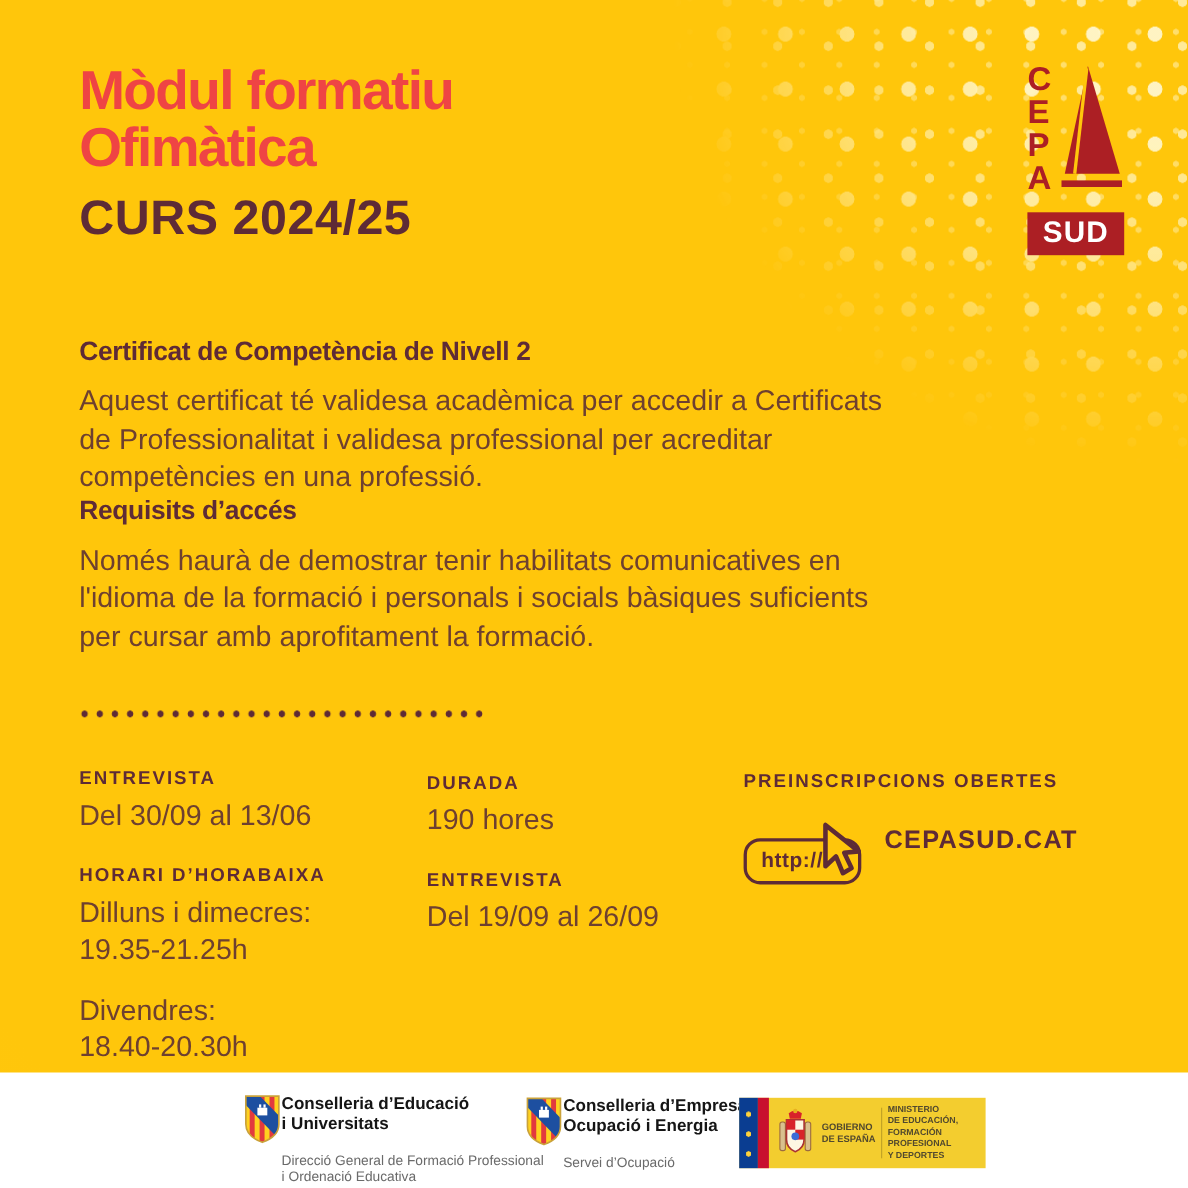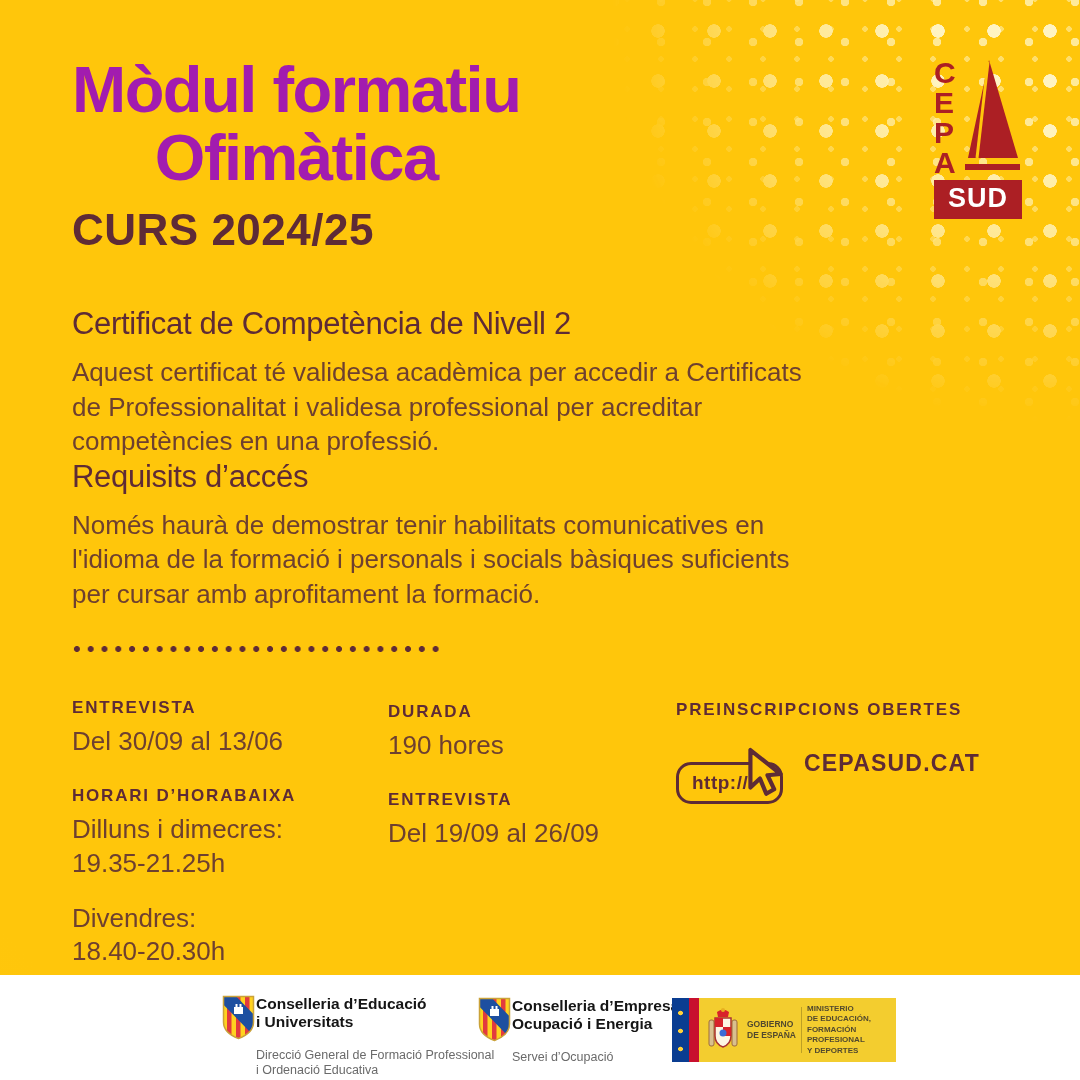--- a/index.html
+++ b/index.html
@@ -18,36 +18,36 @@
       radial-gradient(circle, rgba(255,243,190,.80) 4px,  rgba(255,243,190,0) 4.5px),
       radial-gradient(circle, rgba(255,243,190,.55) 2.6px, rgba(255,243,190,0) 3px);
     background-size: 56px 50px, 46px 40px, 34px 30px;
     background-position: 18px 6px, 0 22px, 8px 14px;
     -webkit-mask-image: radial-gradient(110% 95% at 96% 2%, #000 18%, rgba(0,0,0,.75) 40%, transparent 70%);
     mask-image: radial-gradient(110% 95% at 96% 2%, #000 18%, rgba(0,0,0,.75) 40%, transparent 70%);
   }
 
   .title-block { position:absolute; left:72px; top:56px; }
   h1.title {
-    margin:0; font-size:65px; font-weight:bold; letter-spacing:-1.5px;
-    line-height:1.04; color:#a21caf; white-space:pre-line;text-align:center;
+    margin:0; font-size:50px; font-weight:bold; letter-spacing:-1.5px;
+    line-height:1.04; color:#ef4444; white-space:pre-line;
   }
   .course { margin-top:14px; font-size:44px; font-weight:bold; letter-spacing:.5px; color:#5e2b36; }
 
   
   .brand { position:absolute; left:934px; top:58px; width:88px; }
   .brand-top { display:flex; height:122px; }
   .brand-letters { width:30px; height:120px; display:flex; flex-direction:column; justify-content:space-between;
     color:#ac1f24; font-weight:bold; font-size:30px; line-height:1; }
   .brand-sail { width:58px; height:122px; }
-  .brand-box { margin-top:0; width:88px; background:#ac1f24; color:#fff; font-weight:bold;
+  .brand-box { margin-top:13px; width:88px; background:#ac1f24; color:#fff; font-weight:bold;
     font-size:27px; text-align:center; padding:3px 0 5px; letter-spacing:1px; }
 
   .sections { position:absolute; left:72px; top:306px; width:890px; }
-  h2.sec-h { margin:0; font-size:31px; font-weight:normal; color:#5e2b36; letter-spacing:-.3px; }
+  h2.sec-h { margin:0; font-size:24px; font-weight:bold; color:#5e2b36; letter-spacing:-.3px; }
   p.sec-b { margin:13px 0 0; font-size:26px; color:#6e4030; line-height:1.33; white-space:pre-line; }
   .sec-gap { margin-top:40px; }
 
   .dotted-sep {
     position:absolute; left:70px; top:645px; width:372px; height:8px;
     background-image: radial-gradient(circle, #5e2b36 2.7px, transparent 3.2px);
     background-size:13.8px 8px; background-repeat:repeat-x;
   }
 
   .label { font-size:17px; font-weight:bold; letter-spacing:1.8px; color:#5e2b36; }

